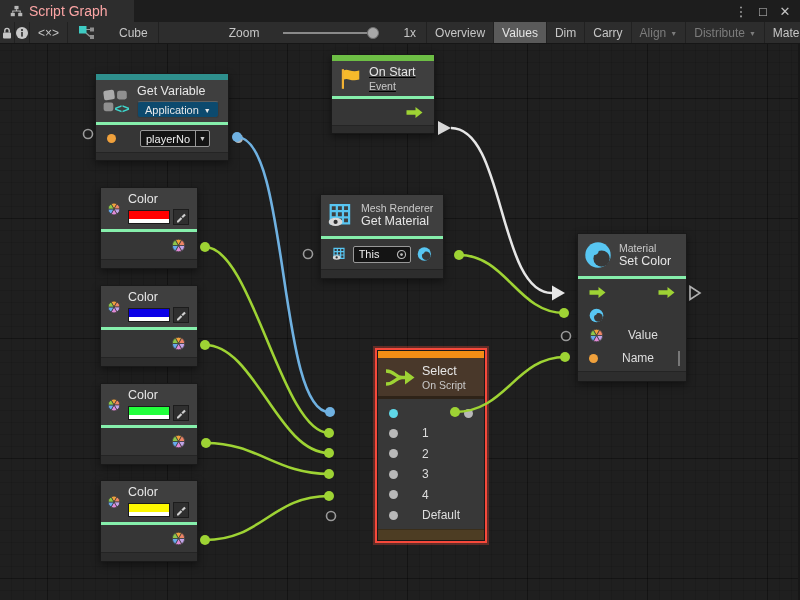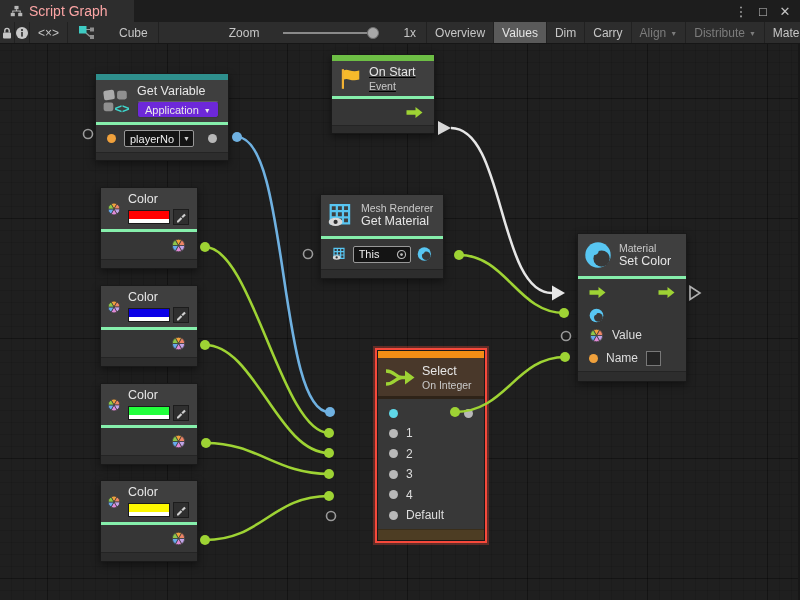--- a/index.html
+++ b/index.html
@@ -49,34 +49,34 @@
 
   
   .node { position:absolute; background:#363636; border:1px solid #191919;
           box-shadow:0 3px 8px rgba(0,0,0,.45); }
   .colorbar { height:6px; }
   .nhead { background:#3f3f3f; border-bottom:3px solid #86efac;
            display:flex; align-items:center; gap:7px; padding:4px 8px 4px 6px; }
   .ntitle { color:#e6e6e6; font-size:12.5px; line-height:15px; white-space:nowrap; }
   .nsub { color:#c9c9c9; font-size:10.5px; line-height:12px; white-space:nowrap; }
   .nfoot { background:#2d2d2d; border-top:1px solid #242424; }
-  .prow { display:flex; align-items:center; gap:8px; padding:0 11px; }
+  .prow { display:flex; align-items:center; gap:24px; padding:0 11px; }
   .dot { width:9px; height:9px; border-radius:50%; flex:0 0 auto; }
   .dot.gray { background:#b8b8b8; }
   .dot.orange { background:#f0a13c; }
   .dot.cyan { background:#5fd8e8; }
   .plabel { color:#dedede; font-size:12px; }
   .valfield { display:flex; align-items:center; background:#141414;
               border:1px solid #989898; border-radius:2px; height:17px;
               color:#eeeeee; font-size:11px; }
   .valfield .vtext { padding:0 5px; flex:1 1 auto; }
   .valfield .vcaret { border-left:1px solid #989898; width:14px; height:100%;
               display:flex; align-items:center; justify-content:center;
               font-size:7px; color:#cccccc; }
-  .dropdown { display:inline-flex; align-items:center; gap:5px; background:#6d28d9;
+  .dropdown { display:inline-flex; align-items:center; gap:5px; background:#0c4a6e;
               border:1px solid #3a3a3a; border-top-color:#5f5f5f; border-radius:3px;
               height:17px; padding:0 7px; color:#e8e8e8; font-size:11px; }
   .dropdown .caret { margin-left:0; }
   .swatchrow { display:flex; align-items:center; gap:3px; margin-top:2px; }
   .swatch { width:42px; height:14px; border:1px solid #1a1a1a; display:flex;
             flex-direction:column; }
   .swatch .c { flex:1 1 auto; }
   .swatch .a { height:4px; background:#ffffff; }
   .dropperbox { width:16px; height:16px; background:#2f2f2f; border:1px solid #1c1c1c;
                 display:flex; align-items:center; justify-content:center; }
@@ -412,21 +412,21 @@
     </div>
 
     <div class="node selected" style="left:341px; top:306px; width:108px;">
       <div class="colorbar" style="background:#f28d15; height:7px"></div>
       <div class="nhead" style="height:41px">
         <svg width="31" height="25">
             <use href="#sym-selicon"></use>
           </svg>
         <div>
           <div class="ntitle">Select</div>
-          <div class="nsub">On Integer</div>
+          <div class="nsub">On Script</div>
         </div>
       </div>
       <div style="padding:4px 0 3px">
         <div class="prow" style="height:20px">
           <span class="dot cyan"></span>
           <span class="dot gray" style="margin-left:auto"></span>
         </div>
         <div class="prow" style="height:20.5px">
           <span class="dot gray"></span>
           <span class="plabel">1</span>

